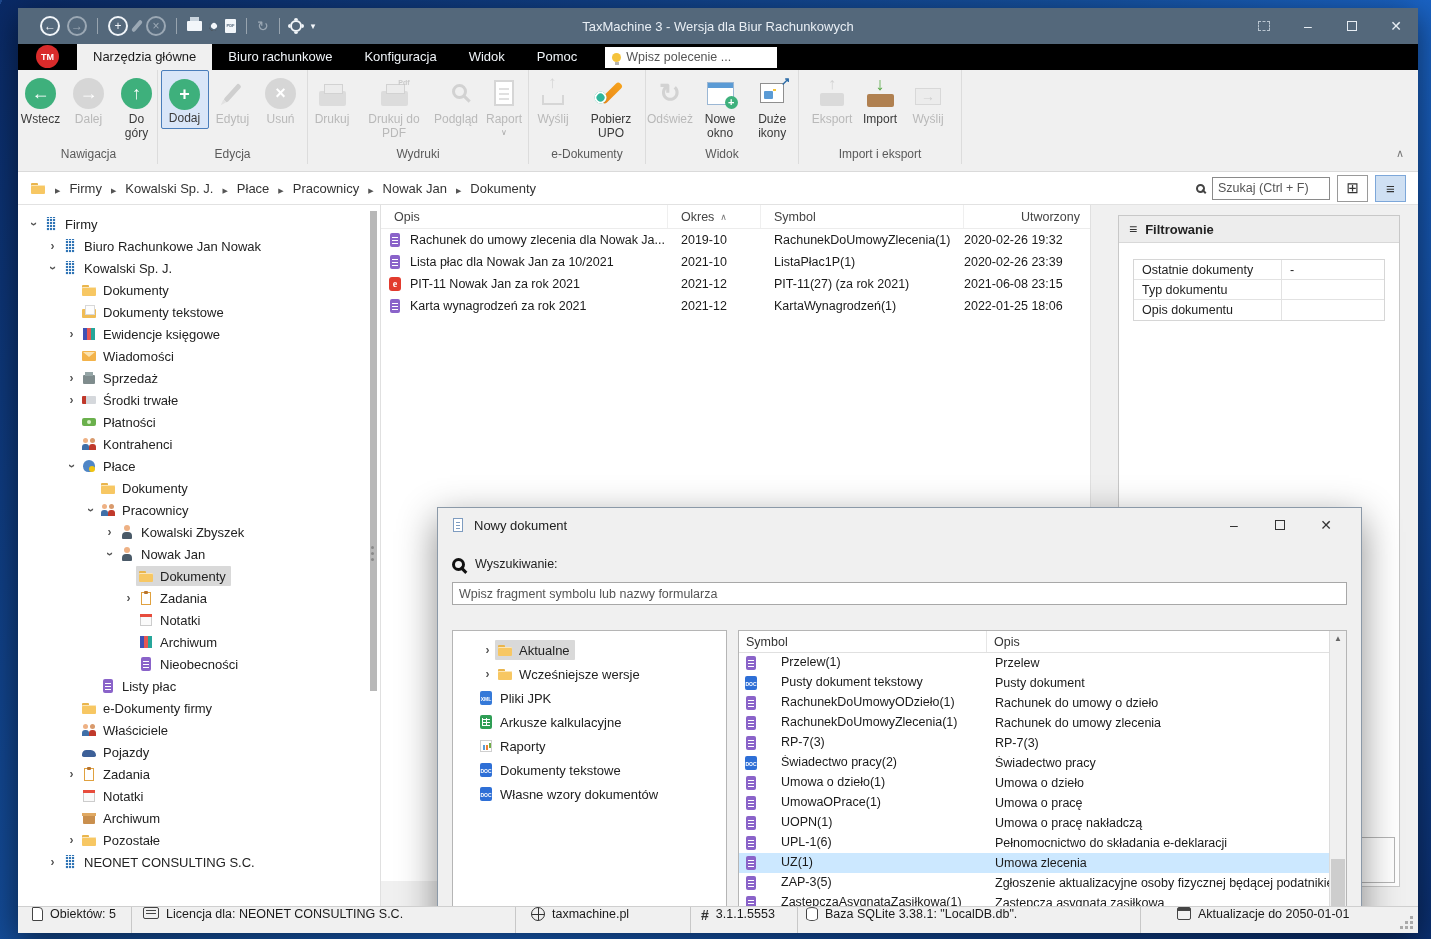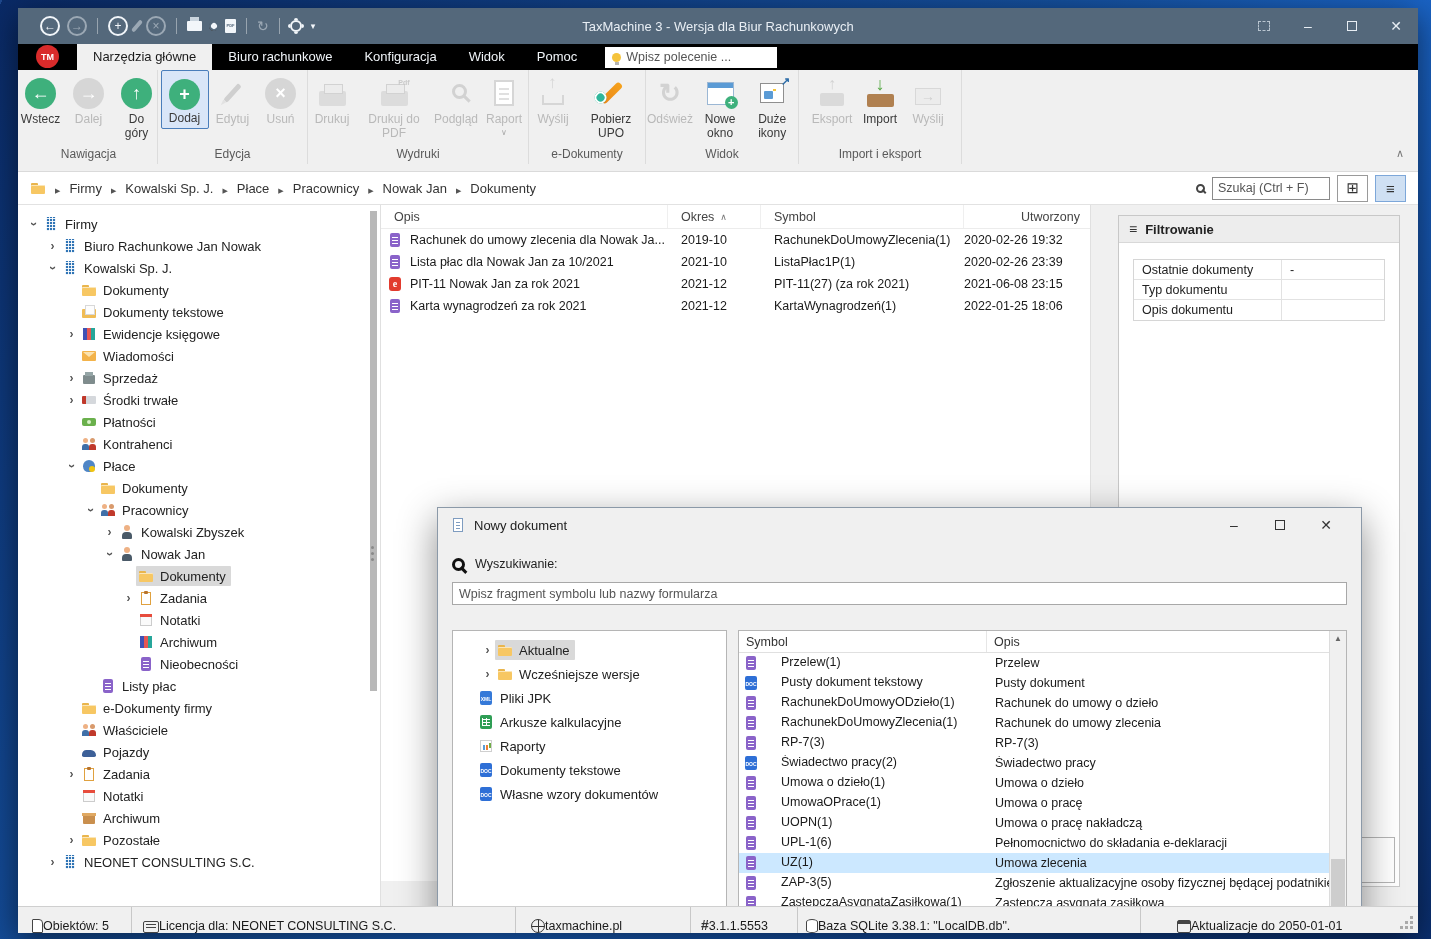--- a/index.html
+++ b/index.html
@@ -161,21 +161,21 @@
   .drow{height:20px;display:flex;align-items:center;font-size:12.5px;color:#1a1a1a;margin-right:17px}
   .drow.selected{background:#cce8ff}
   .dcell-sym{width:248px;display:flex;align-items:flex-start;gap:22px;padding-left:4px;white-space:nowrap;overflow:hidden}
   .dcell-opis{flex:1;padding-left:8px;white-space:nowrap;overflow:hidden}
   .dscroll{position:absolute;right:0;top:0;bottom:0;width:17px;background:#f0f0f0;border-left:1px solid #dcdcdc}
   .dscroll .arr{position:absolute;left:0;right:0;text-align:center;font-size:8px;color:#666}
   .arr.up{top:3px}
   .dthumb{position:absolute;left:1px;right:1px;top:228px;height:120px;background:#cdcdcd}
   
   .statusbar{height:27px;background:#f0f0f0;border-top:1px solid #cfcfcf;display:flex;align-items:center;font-size:12.5px;color:#1a1a1a;flex:none;position:relative}
-  .sseg{height:100%;display:flex;align-items:flex-end;flex:none}
+  .sseg{height:100%;display:flex;align-items:flex-start;gap:7px;flex:none}
   .sseg + .sseg{border-left:1px solid #c8c8c8}
   .s1{width:113px;padding-left:14px}.s2{width:384px;padding-left:11px}.s3{width:175px;padding-left:15px}
   .s4{width:107px;padding-left:10px}.s5{width:343px;padding-left:8px}.s6{flex:1;padding-left:36px}
   .spage{width:11px;height:14px;background:#fff;border:1px solid #444;border-radius:1px 4px 1px 1px;flex:none}
   .scard{width:16px;height:12px;border:1px solid #444;border-radius:2px;position:relative;flex:none}
   .scard::after{content:"";position:absolute;left:2px;top:2px;right:2px;height:1px;background:#444;box-shadow:0 3px 0 #444}
   .sglobe{width:14px;height:14px;border:1px solid #333;border-radius:50%;position:relative;flex:none}
   .sglobe::before{content:"";position:absolute;left:50%;top:0;bottom:0;width:1px;background:#333}
   .sglobe::after{content:"";position:absolute;top:50%;left:0;right:0;height:1px;background:#333}
   .shash{font-size:14px;color:#333;font-weight:bold}

